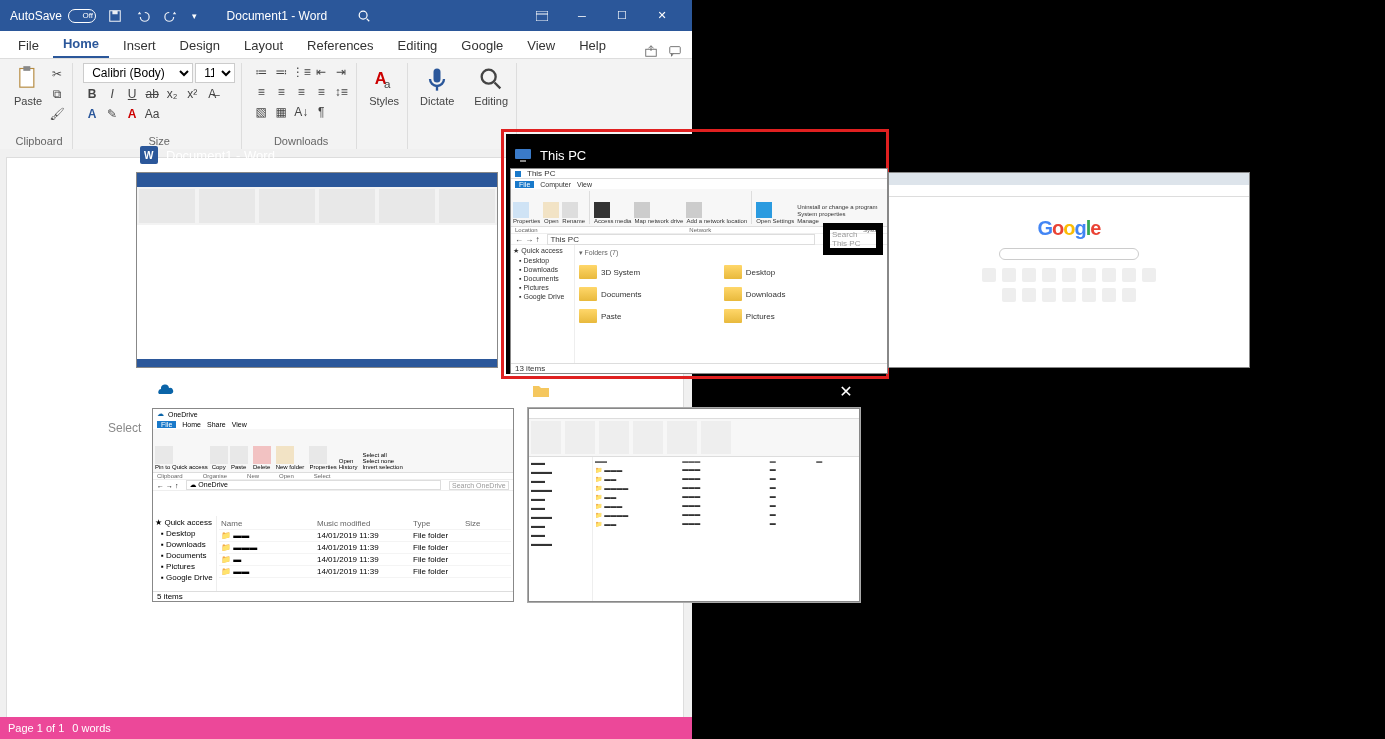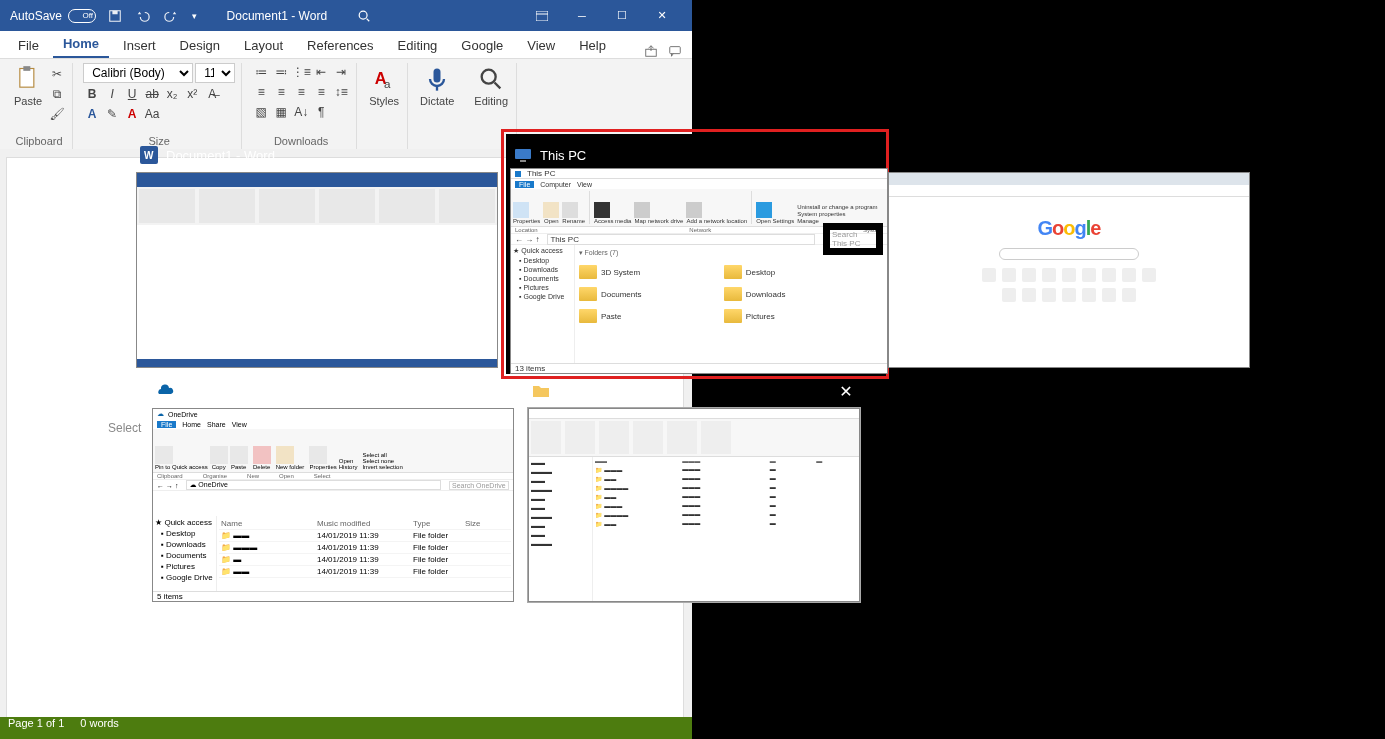--- a/index.html
+++ b/index.html
@@ -23,21 +23,21 @@
   .ribbon { background: #f3f3f3; height: 90px; display: flex; padding: 4px 6px 0 6px; gap: 4px; }
   .ribbon-group { display: flex; flex-direction: column; align-items: center; border-right: 1px solid #ddd; padding: 0 6px; }
   .ribbon-group-content { flex: 1; display: flex; align-items: flex-start; gap: 4px; }
   .ribbon-group-label { font-size: 11px; color: #666; padding: 2px 0; }
   .big-btn { display: flex; flex-direction: column; align-items: center; font-size: 11px; color:#444; gap:2px; padding:2px;}
   .big-btn-icon { width: 28px; height: 28px; }
   .font-block { display:flex; flex-direction:column; gap:2px;}
   .font-row { display:flex; gap:2px; align-items:center;}
   .font-select { border:1px solid #ccc; background:#fff; font-size:12px; height:20px; padding:0 4px;}
   .icon-btn { width:18px; height:18px; display:inline-flex; align-items:center; justify-content:center; font-size:12px; color:#444;}
-  .statusbar { position:absolute; bottom:0; left:0; right:0; height:22px; background:#4d7c0f; color:#fff; font-size:11px; display:flex; padding:0 8px; gap:16px;}
+  .statusbar { position:absolute; bottom:0; left:0; right:0; height:22px; background:#ec4899; color:#fff; font-size:11px; display:flex; align-items:center; padding:0 8px; gap:8px;}
   .word-canvas { position:absolute; top:149px; left:0; right:0; bottom:22px; background:#f0f0f0;}
   .word-page { position:absolute; left:6px; top:8px; width:98%; height:100%; background:#fff; border:1px solid #ddd;}
 
   
   .taskview { position:absolute; left:112px; top:118px; width:1160px; height:520px; background:rgba(0,0,0,0.0);}
   .tv-window { position:absolute; }
   .tv-header { height:34px; display:flex; align-items:center; gap:8px; color:#fff; font-size:13px; padding:0 4px;}
   .tv-icon { width:18px; height:18px; }
   .tv-thumb { background:#fff; border:1px solid #888; width:100%; position:absolute; top:34px; bottom:0;}
   .tv-close { margin-left:auto; color:#fff; font-size:16px; width:20px; text-align:center;}

